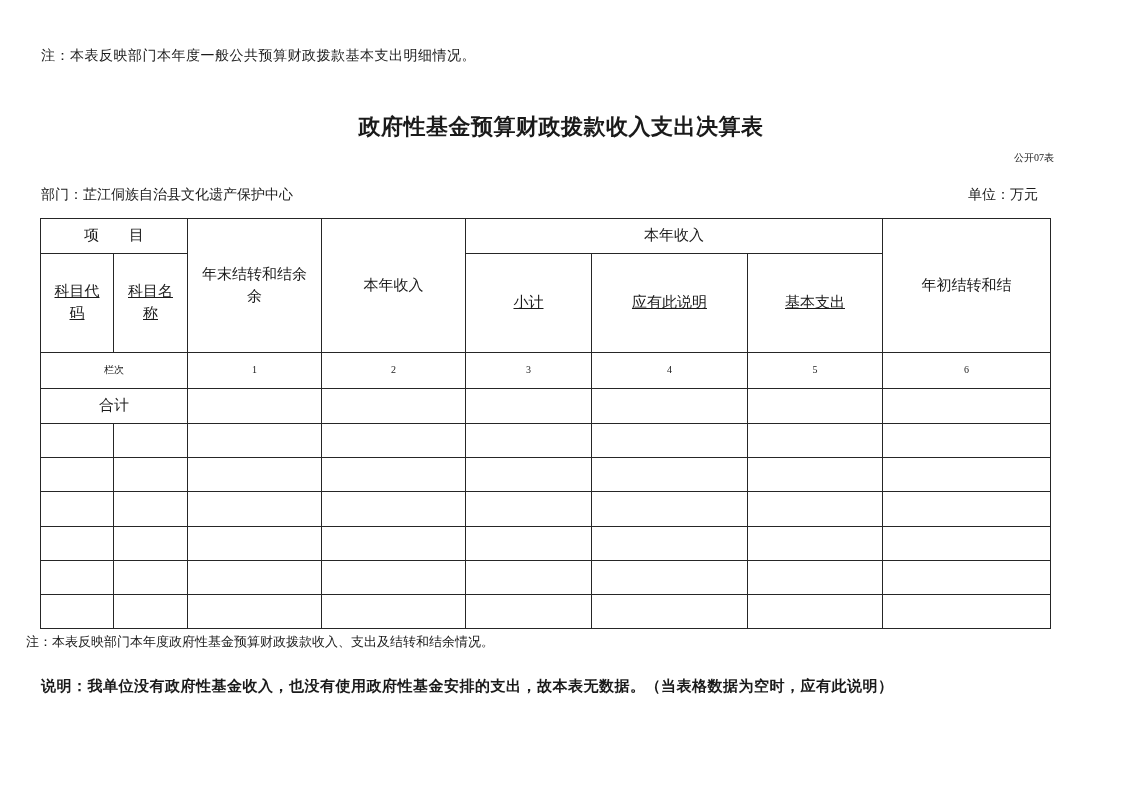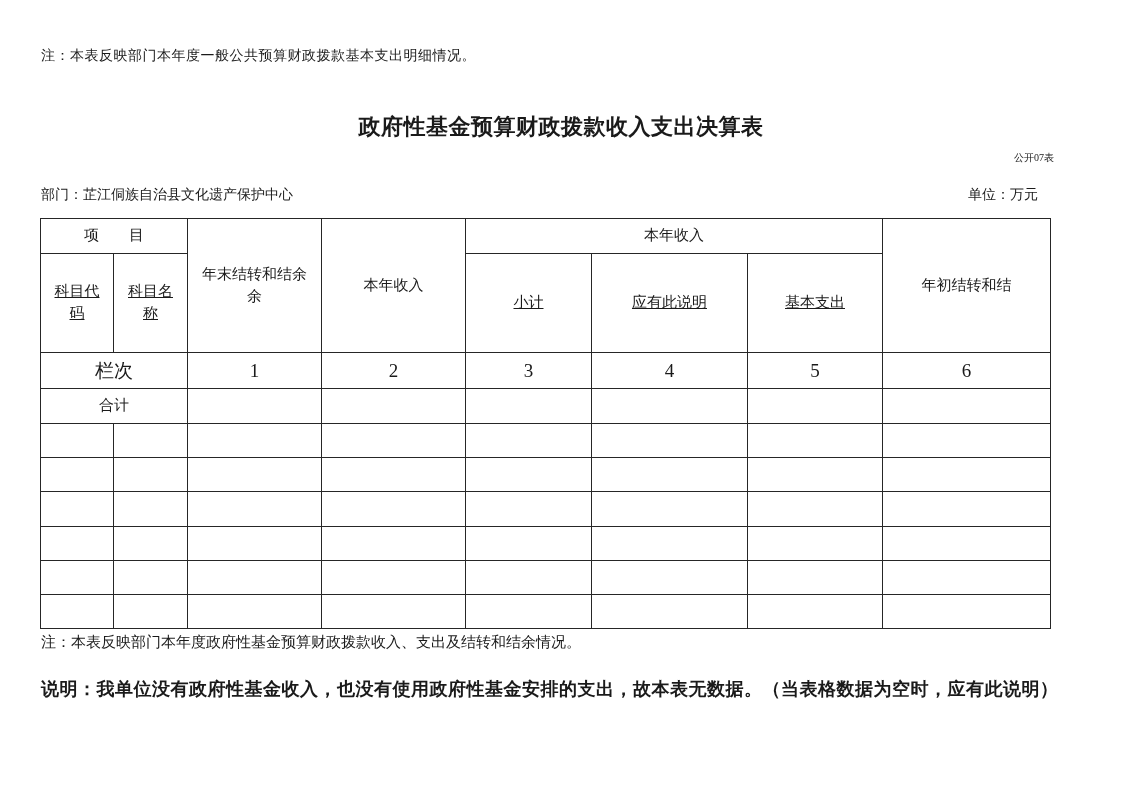--- a/index.html
+++ b/index.html
@@ -65,34 +65,34 @@
     font-size: 15px;
     line-height: 1.45;
     padding: 1px 6px;
     vertical-align: middle;
     white-space: pre-line;
     overflow: hidden;
   }
   tr.r-h1   { height: 35px; }
   tr.r-h2   { height: 99px; text-decoration: underline; }
   tr.r-lanci{ height: 36px; }
-  tr.r-lanci td { font-size: 19px; }
+  tr.r-lanci td { font-size: 10px; }
   tr.r-total{ height: 35px; }
   tr.empty-row { height: 34.2px; }
   .bottom-note {
     position: absolute;
-    left: 41px;
+    left: 26px;
     top: 633px;
-    font-size: 15px;
+    font-size: 13px;
   }
   .statement {
     position: absolute;
     left: 41px;
     top: 677px;
-    font-size: 18px;
+    font-size: 15px;
     font-weight: bold;
     letter-spacing: 0.5px;
   }
 </style>
 </head>
 <body>
 
 <div id="page">
 
   <div class="top-note">注：本表反映部门本年度一般公共预算财政拨款基本支出明细情况。</div>

